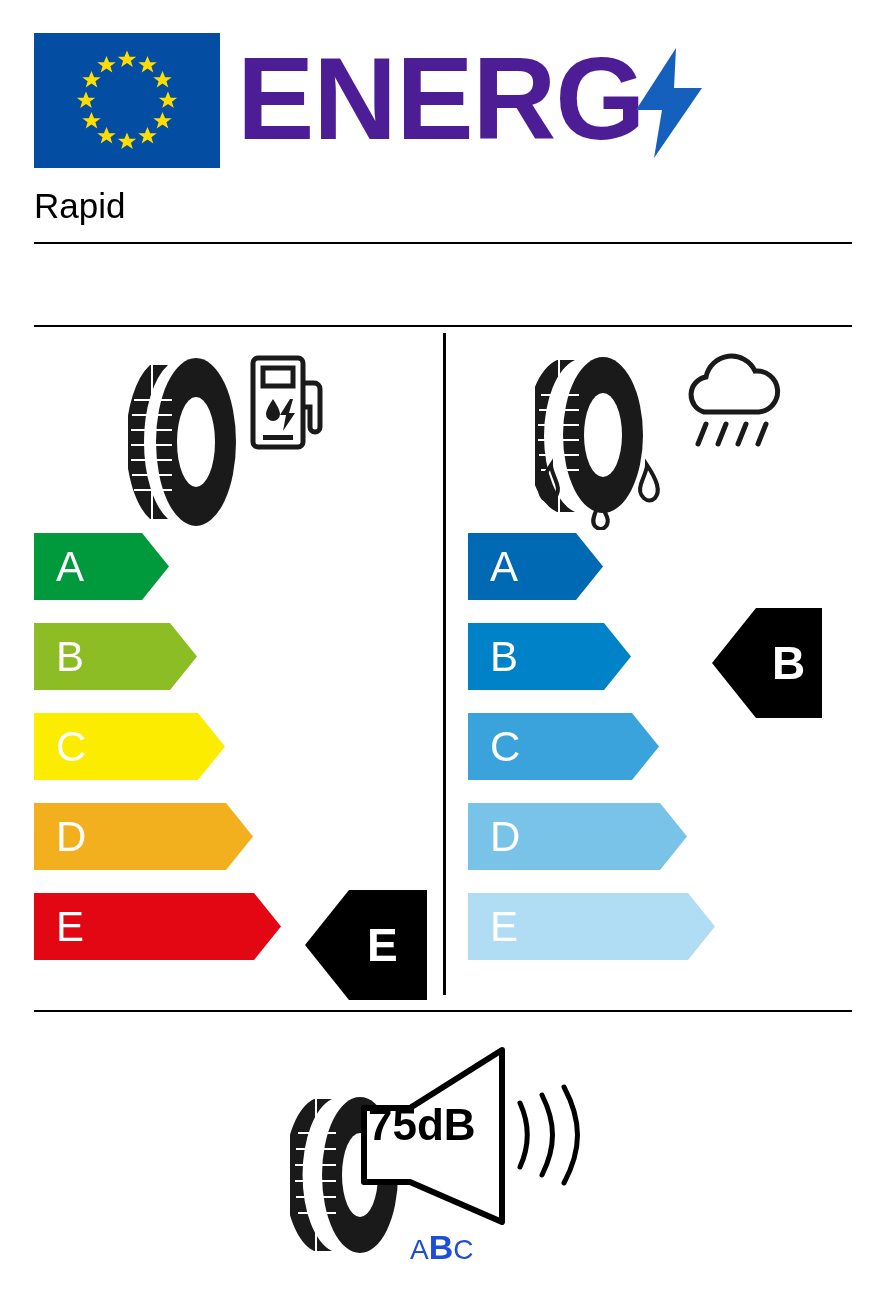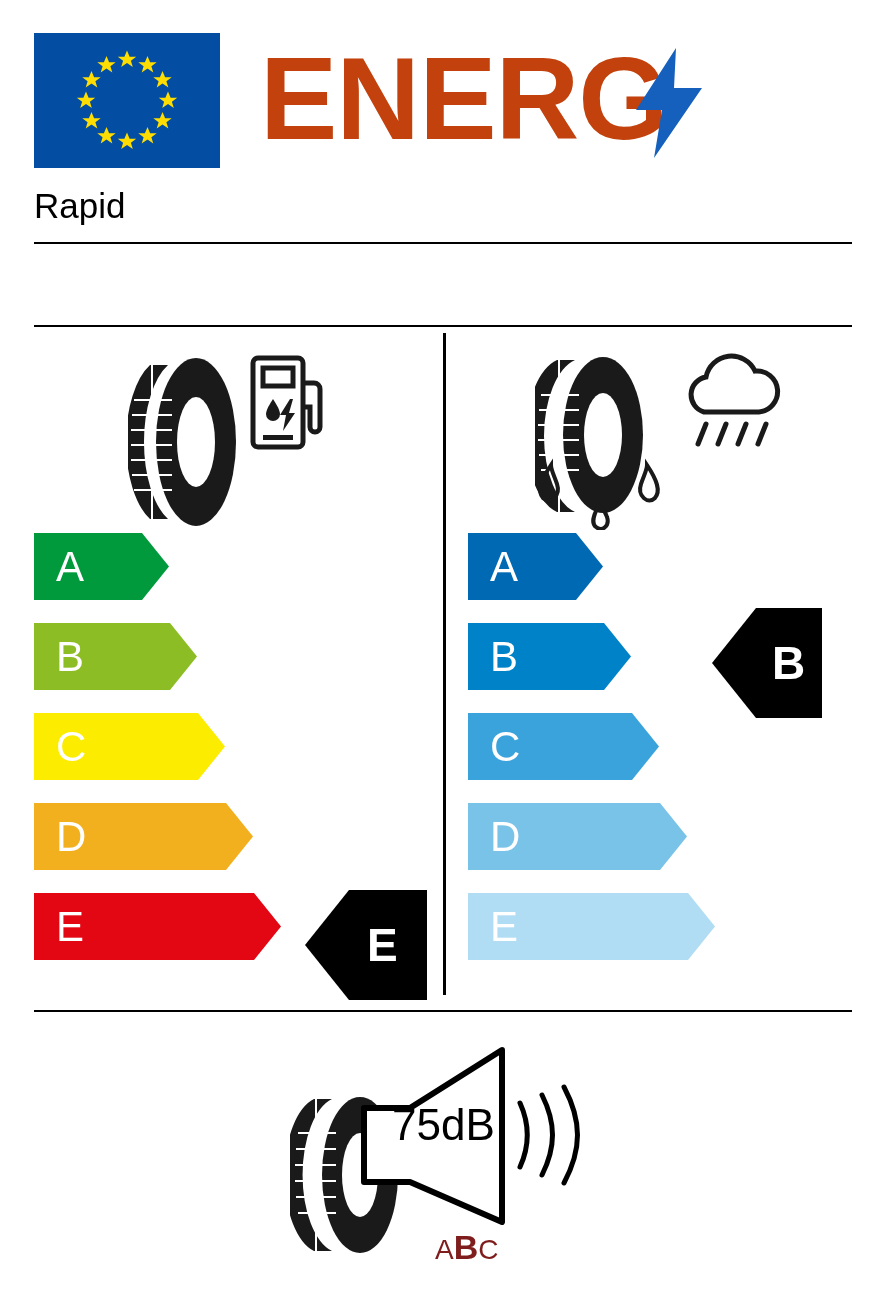--- a/index.html
+++ b/index.html
@@ -19,25 +19,25 @@
   .eu-flag {
     position: absolute;
     left: 34px;
     top: 33px;
     width: 186px;
     height: 135px;
     background: #034ea2;
   }
   .energy-word {
     position: absolute;
-    left: 260px;
+    left: 237px;
     top: 44px;
     font-size: 116px;
     font-weight: bold;
-    color: #c2410c;
+    color: #4c1d95;
     letter-spacing: -1px;
     line-height: 110px;
     font-family: "Liberation Sans", sans-serif;
   }
   .bolt {
     position: absolute;
     left: 636px;
     top: 48px;
     width: 66px;
     height: 110px;
@@ -105,22 +105,21 @@
   
   .db-text {
     position: absolute;
     font-size: 44px;
     color: #000;
     font-family: "Liberation Sans", sans-serif;
   }
   .abc {
     position: absolute;
     font-size: 28px;
-    color: #7f1d1d;
-    margin-left: 25px;
+    color: #1d4ed8;
   }
   .abc b { font-size: 34px; }
 </style>
 </head>
 <body>
 
 <div class="eu-flag">
   <svg width="186" height="135" viewBox="0 0 186 135">
     <rect width="186" height="135" fill="#034ea2"></rect>
     <g fill="#ffdd00">
@@ -344,17 +343,17 @@
 <div class="icon-box" style="left:512px; top:1075px;">
   <svg width="80" height="120" viewBox="0 0 80 120">
     <g fill="none" stroke="#000000" stroke-width="5" stroke-linecap="round">
       <path d="M8 28 C18 50 18 70 8 92"></path>
       <path d="M30 20 C44 48 44 72 30 100"></path>
       <path d="M52 12 C70 46 70 74 52 108"></path>
     </g>
   </svg>
 </div>
 
-<div class="db-text" style="left:392px; top:1100px;">75dB</div>
+<div class="db-text" style="left:368px; top:1100px;font-weight:bold;">75dB</div>
 
 <div class="abc" style="left:410px; top:1228px;">
   <span>A</span><b>B</b><span>C</span>
 </div>
 
 </body></html>

